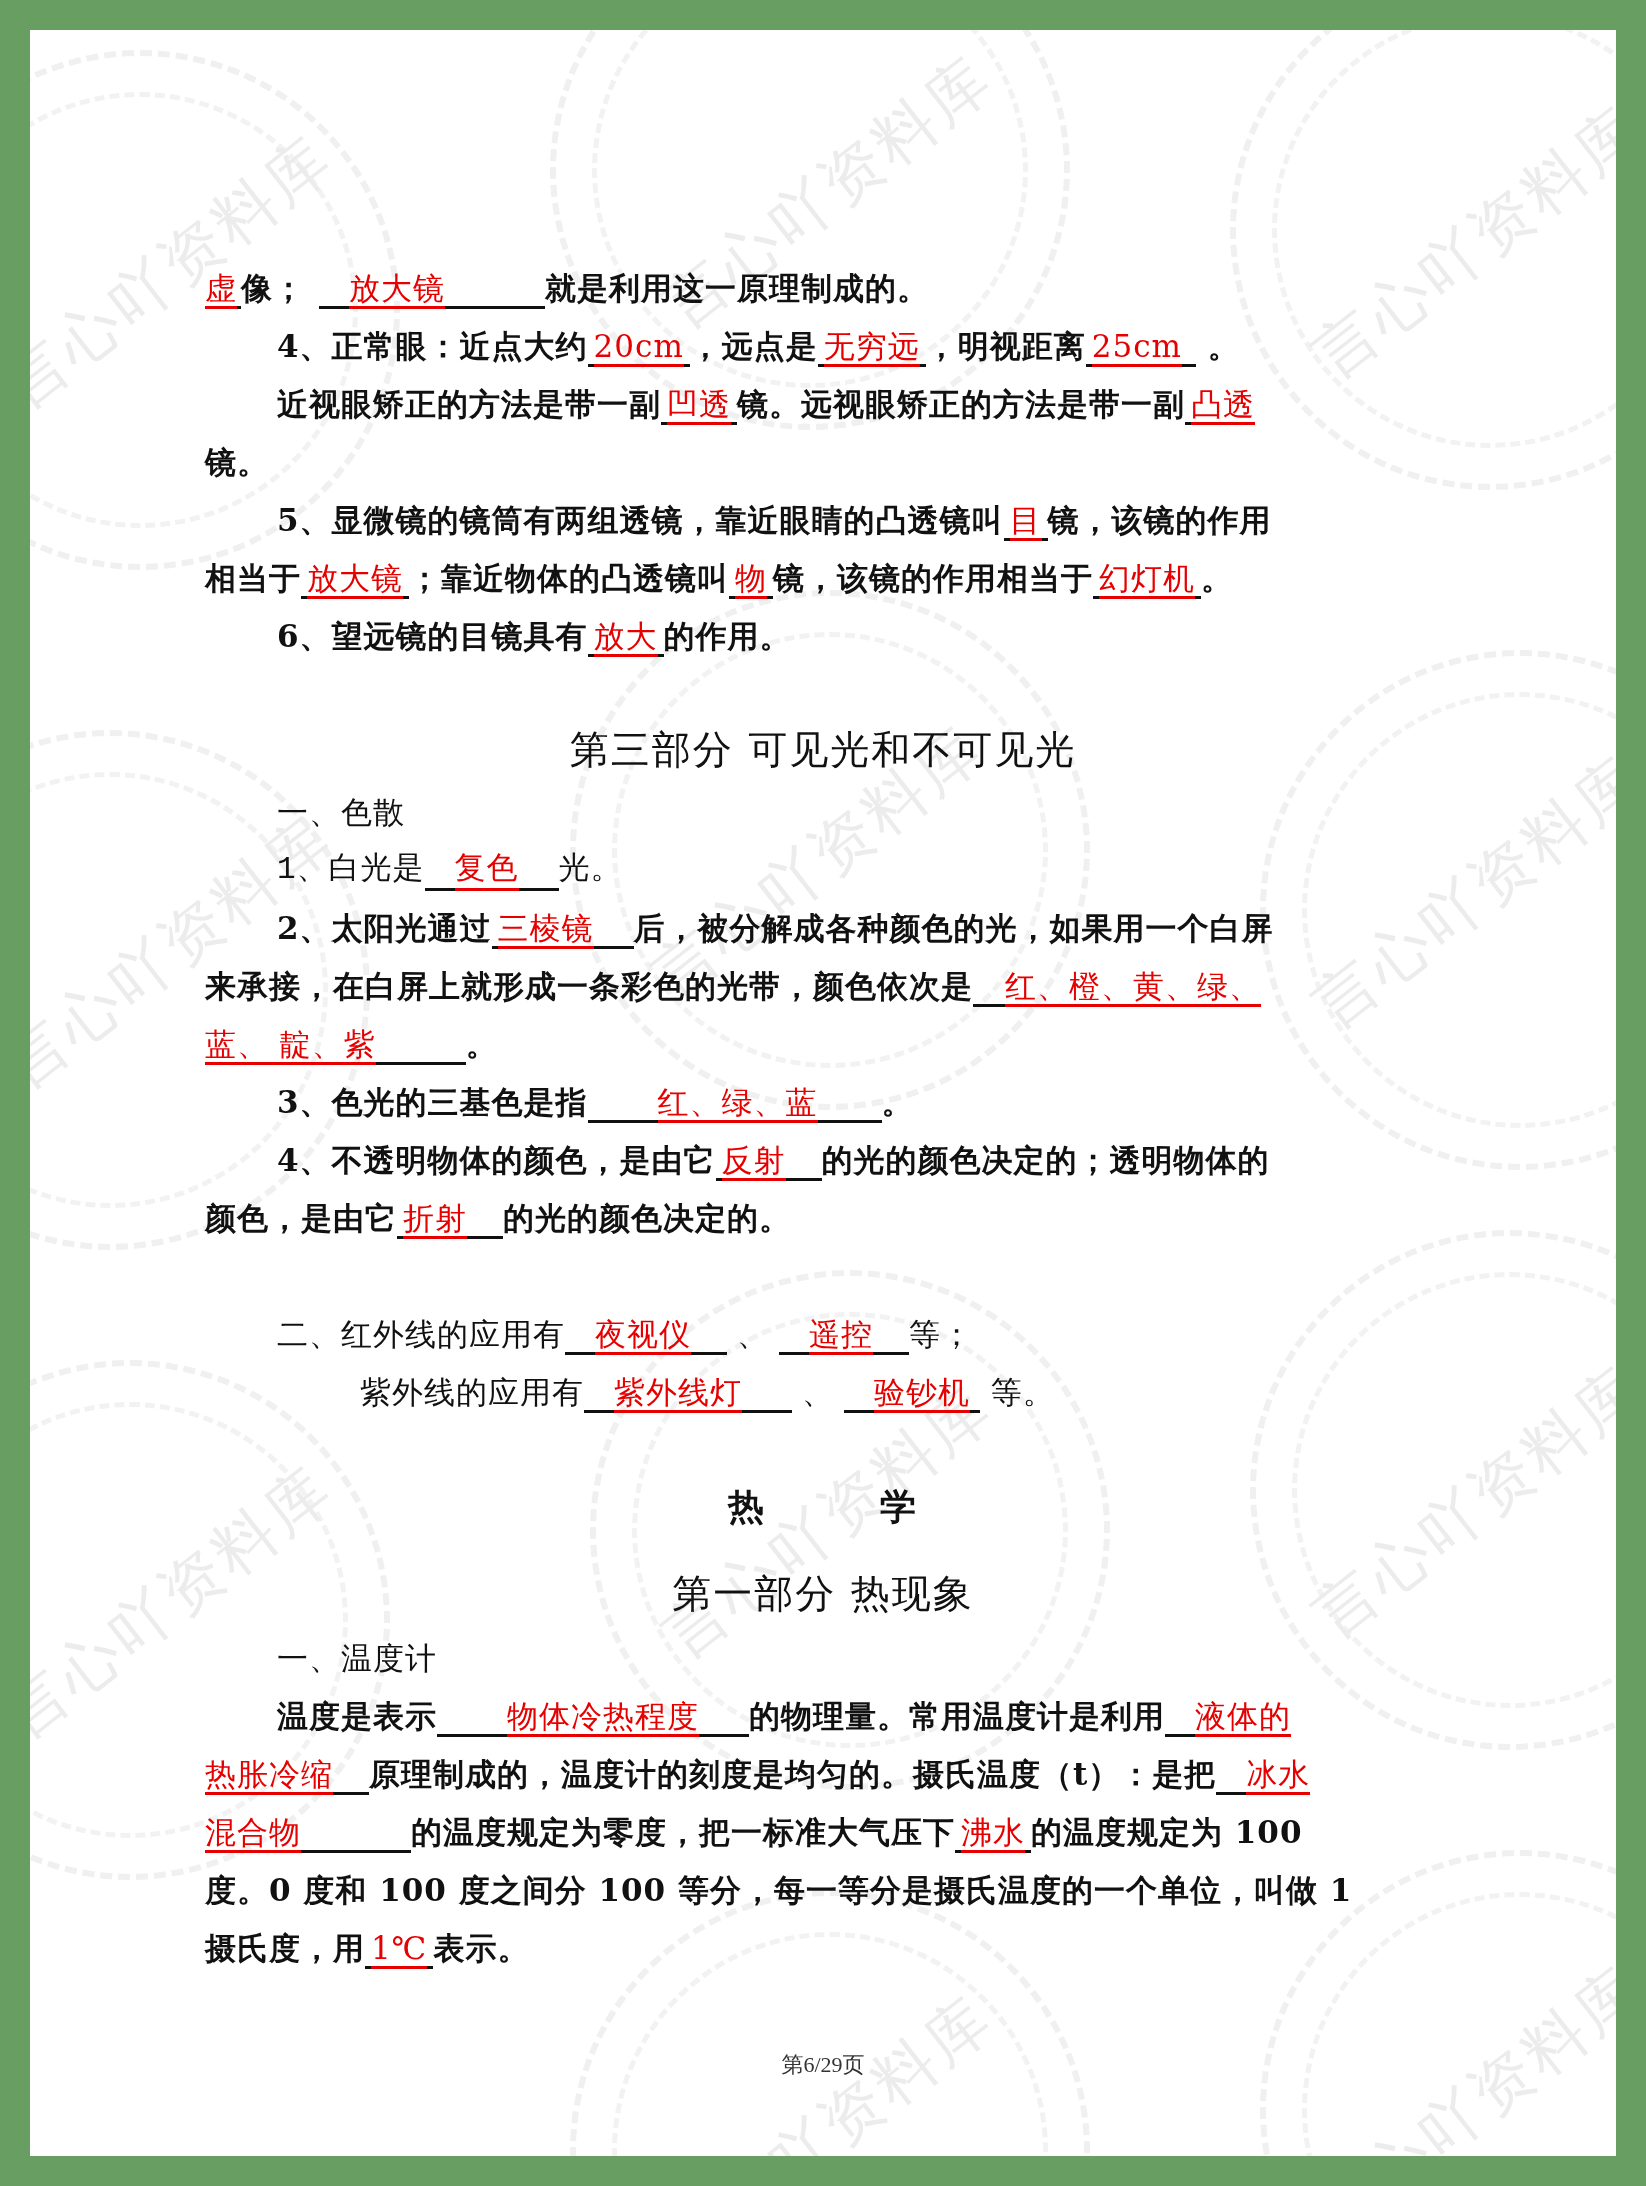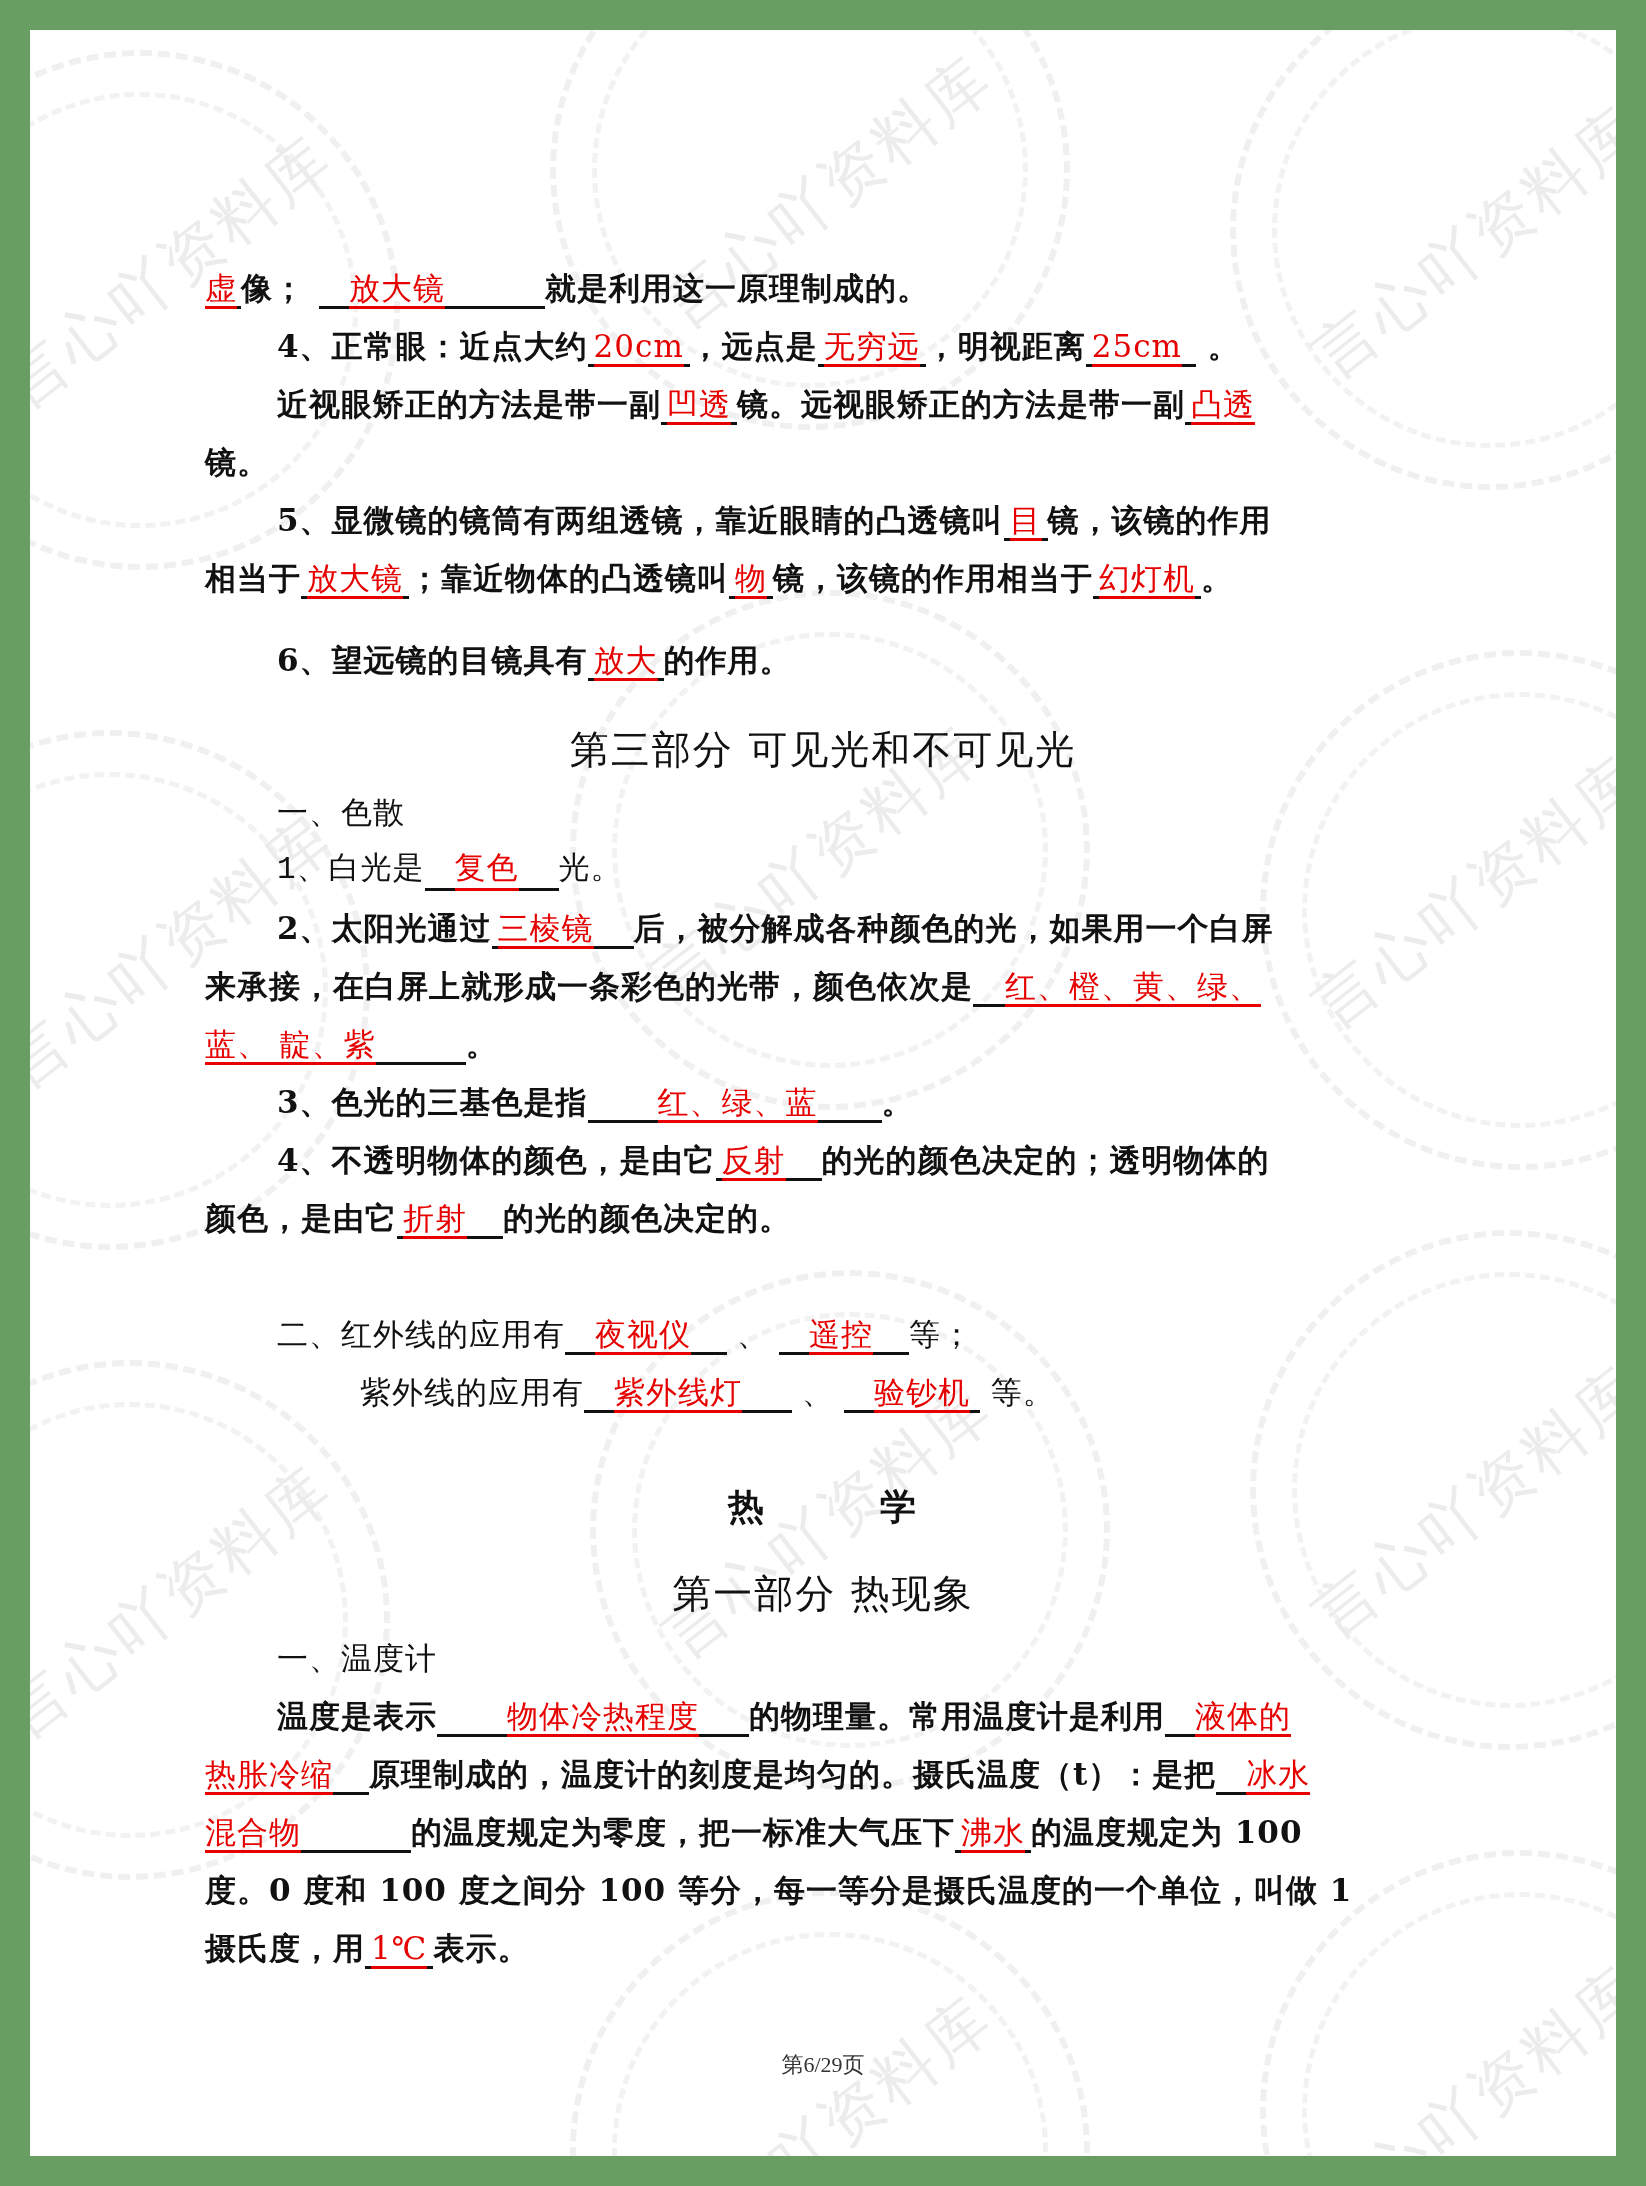--- a/index.html
+++ b/index.html
@@ -121,21 +121,21 @@
   </div>
 
   <div class="line indent" style="top:470px;">
     <span>5、显微镜的镜筒有两组透镜，靠近眼睛的凸透镜叫</span><span class="blank"><span class="fill">目</span></span><span>镜，该镜的作用</span>
   </div>
 
   <div class="line" style="top:528px;">
     <span>相当于</span><span class="blank"><span class="fill">放大镜</span></span><span>；靠近物体的凸透镜叫</span><span class="blank"><span class="fill">物</span></span><span>镜，该镜的作用相当于</span><span class="blank"><span class="fill">幻灯机</span></span><span>。</span>
   </div>
 
-  <div class="line indent" style="top:586px;margin-top:24px;">
+  <div class="line indent" style="top:586px;">
     <span>6、望远镜的目镜具有</span><span class="blank"><span class="fill">放大</span></span><span>的作用。</span>
   </div>
 
   <div class="line center h2" style="top:700px;">第三部分  可见光和不可见光</div>
 
   <div class="line indent" style="top:762px; font-weight:normal;">一、色散</div>
 
   <div class="line indent" style="top:820px; font-weight:normal;font-family:Liberation Mono, monospace;">
     <span>1、白光是</span><span class="blank pad-lr"><span class="fill">复色</span></span><span>光。</span>
   </div>

